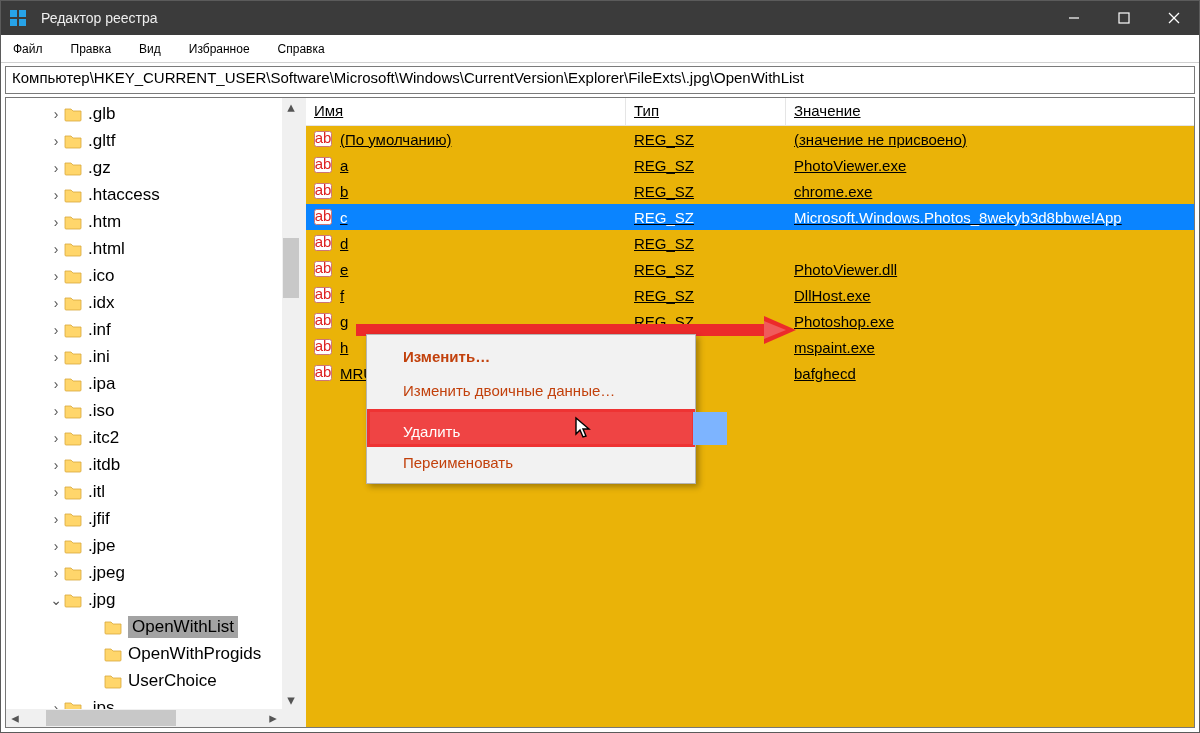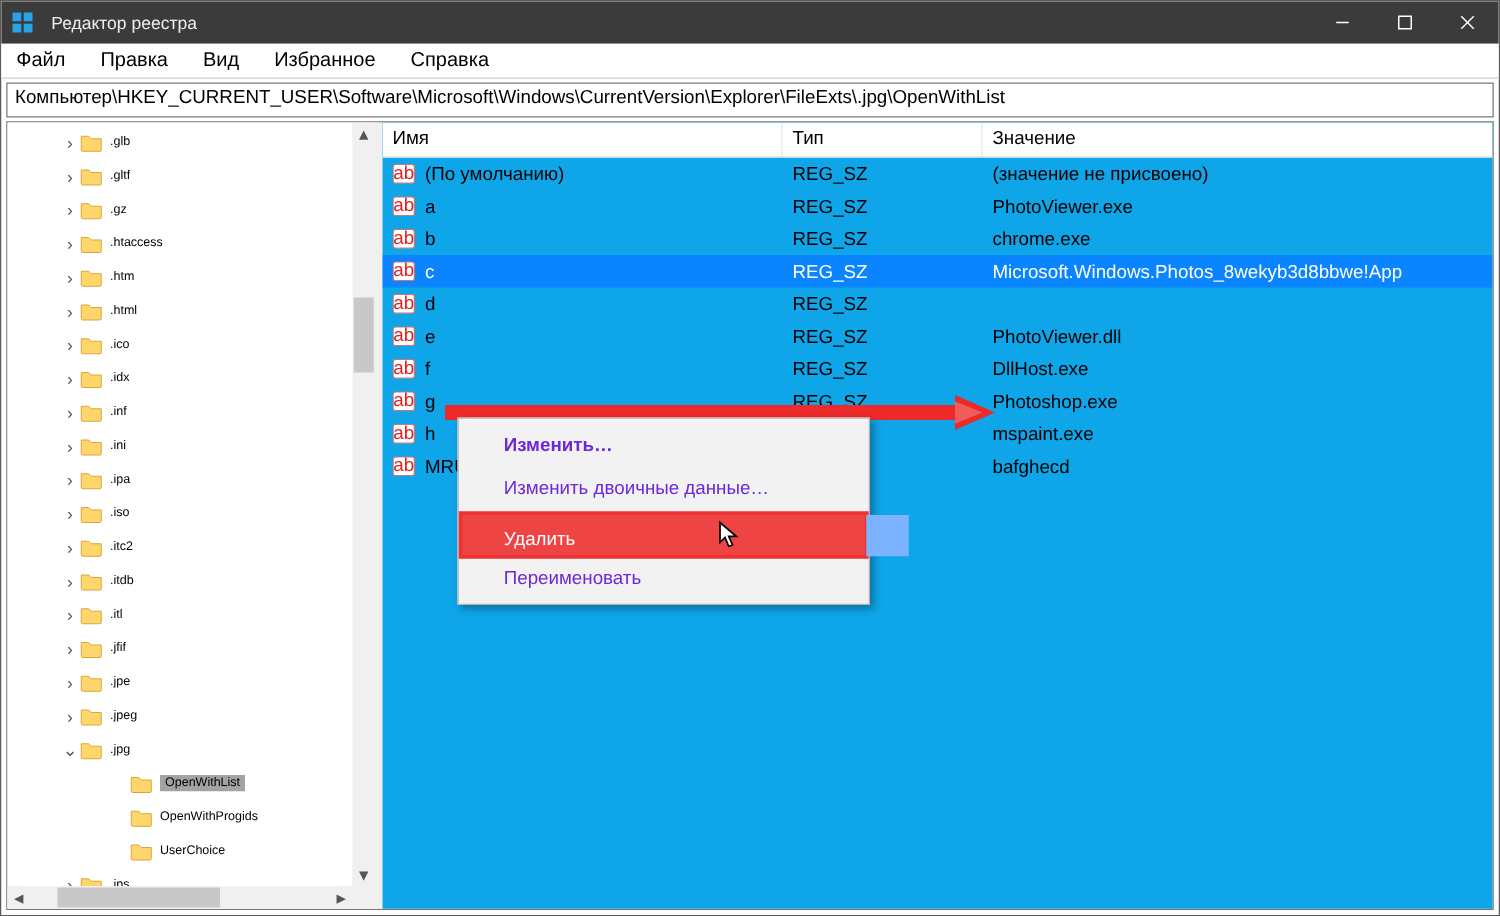--- a/index.html
+++ b/index.html
@@ -9,21 +9,21 @@
 
 .titlebar { height:34px; background:#3b3b3b; color:#fff; display:flex; align-items:center; padding-left:8px; }
 .titlebar-icon { width:18px; height:18px; margin-right:10px; display:inline-flex; align-items:center; justify-content:center; }
 .titlebar-icon svg { width:18px; height:18px; }
 .titlebar-title { flex:1; font-size:14px; color:#eee; padding-left:4px; }
 .titlebar-btns { display:flex; height:100%; }
 .titlebar-btn { width:50px; height:100%; display:flex; align-items:center; justify-content:center; color:#fff; }
 .titlebar-btn svg { width:12px; height:12px; stroke:#fff; stroke-width:1.2; fill:none; }
 
 .menubar { height:28px; background:#fff; display:flex; align-items:center; padding:0 6px; gap:16px; border-bottom:1px solid #d0d0d0;}
-.menu-item { padding:3px 6px; font-size:16px; color:#000; }
+.menu-item { padding:3px 6px; font-size:12px; color:#000; }
 
 .pathbar { height:28px; border:1px solid #7a7a7a; margin:3px 4px 3px 4px; padding:2px 6px; font-size:15px; white-space:nowrap; overflow:hidden; background:#fff;}
 
 .content { position:absolute; left:4px; right:4px; top:96px; bottom:4px; border:1px solid #777; }
 .splitter { position:absolute; top:0; bottom:0; width:6px; left:294px; background:#f0f0f0; cursor:col-resize;}
 
 
 .tree-panel { position:absolute; left:0; top:0; bottom:0; width:294px; background:#fff; overflow:hidden;}
 .tree-scroll { position:absolute; left:0; right:18px; top:0; bottom:18px; overflow:hidden;}
 .hsb, .vsb { background:#f0f0f0; position:absolute; }
@@ -34,43 +34,43 @@
 .hsb-track { flex:1; position:relative; height:100%;}
 .hsb-thumb { position:absolute; top:1px; bottom:1px; left:22px; width:130px; background:#c8c8c8;}
 .corner { position:absolute; right:0; bottom:0; width:18px; height:18px; background:#f0f0f0;}
 
 .tree { padding:2px 0 2px 0;}
 .tree-row { height:27px; display:flex; align-items:center; white-space:nowrap;}
 .indent { display:inline-block; flex:0 0 auto;}
 .arrow { width:16px; height:16px; display:inline-flex; align-items:center; justify-content:center; color:#555; font-size:14px; flex:0 0 auto;}
 .folder { width:18px; height:16px; margin:0 6px 0 0; flex:0 0 auto; display:inline-block;}
 .folder svg { width:18px; height:16px; display:block;}
-.tree-label { color:#000; font-size:10px;}
+.tree-label { color:#000; font-size:17px;}
 .tree-row.selected .tree-label { background:#a3a3a3; padding:1px 4px;}
 .tree-lines { position:relative;}
 
 
-.list-panel { position:absolute; left:300px; right:0; top:0; bottom:0; background:#0ea5e9; overflow:hidden;}
+.list-panel { position:absolute; left:300px; right:0; top:0; bottom:0; background:#eab308; overflow:hidden;text-decoration:underline;}
 .list-header { height:28px; display:flex; border-bottom:1px solid #e5e5e5; background:#fff;}
 .col { padding:4px 8px; font-size:15px; color:#000; border-right:1px solid #e5e5e5; height:100%;}
 .col.name { width:320px;} .col.type { width:160px;} .col.data { flex:1; border-right:none;}
 
 .list-body { position:relative;}
 .list-row { height:26px; display:flex; align-items:center;}
 .list-row.sel { background:#0a84ff; color:#fff;}
 .cell { padding:0 8px; overflow:hidden; white-space:nowrap;}
 .cell.name { width:320px; display:flex; align-items:center;}
 .cell.type { width:160px;}
 .cell.data { flex:1;}
 .val-icon { width:18px; height:16px; margin-right:8px; flex:0 0 auto;}
 .val-icon svg { width:18px; height:16px; display:block;}
 
 
 .ctx-menu { position:absolute; left:360px; top:236px; width:330px; background:#f2f2f2; border:1px solid #b5b5b5; box-shadow:3px 3px 6px rgba(0,0,0,0.3); padding:4px 2px;}
-.ctx-item { height:34px; display:flex; align-items:center; padding:0 28px 0 34px; font-size:15px; color:#6d28d9;}
+.ctx-item { height:34px; display:flex; align-items:center; padding:0 28px 0 34px; font-size:15px; color:#c2410c;}
 .ctx-item.sep { margin-top:4px; padding-top:6px; border-top:1px solid #d8d8d8;}
 .ctx-item.highlight { background:#ef4444; color:#fff; outline:3px solid #e33; outline-offset:-1px; position:relative;}
 .sel-tail { position:absolute; right:-34px; top:0; bottom:0; width:34px; background:#7db4ff;}
 
 
 .arrow-annot { position:absolute; left:350px; top:218px; pointer-events:none;}
 .arrow-annot svg { width:440px; height:28px; display:block;}
 
 
 .cursor { position:absolute; left:568px; top:318px; pointer-events:none;}

